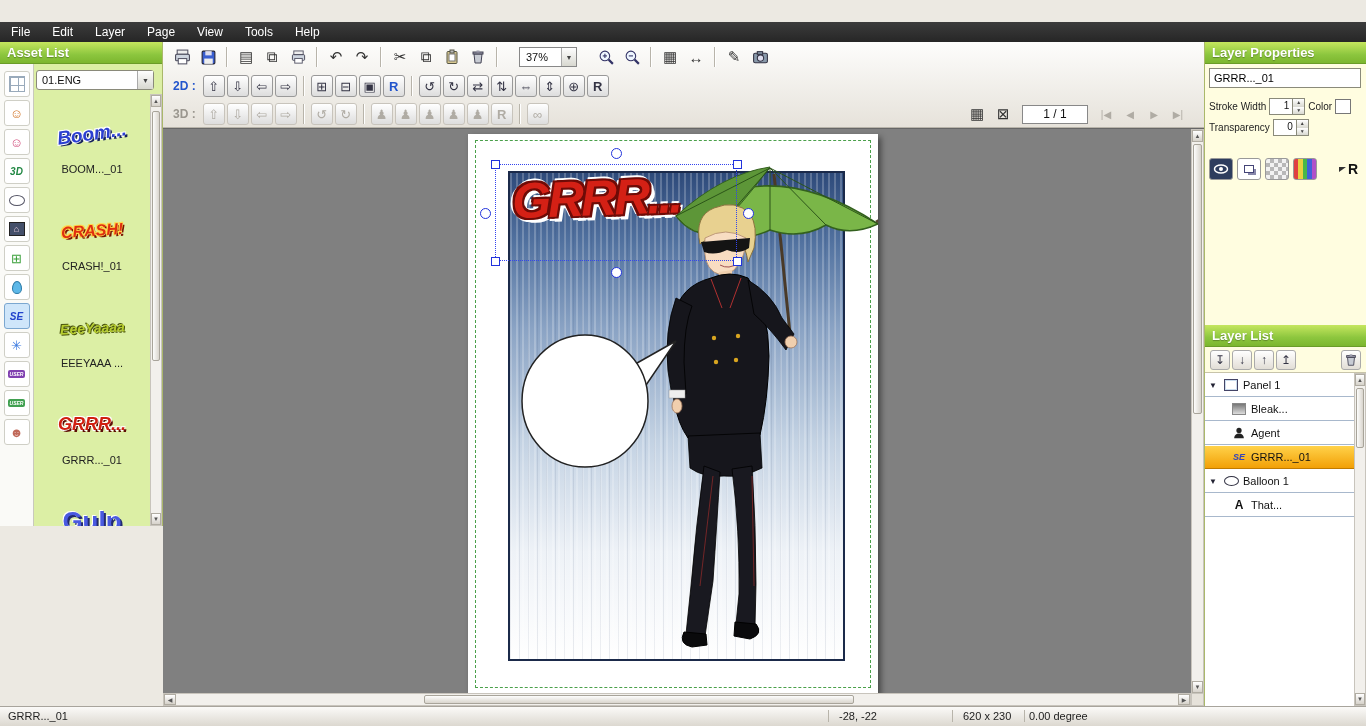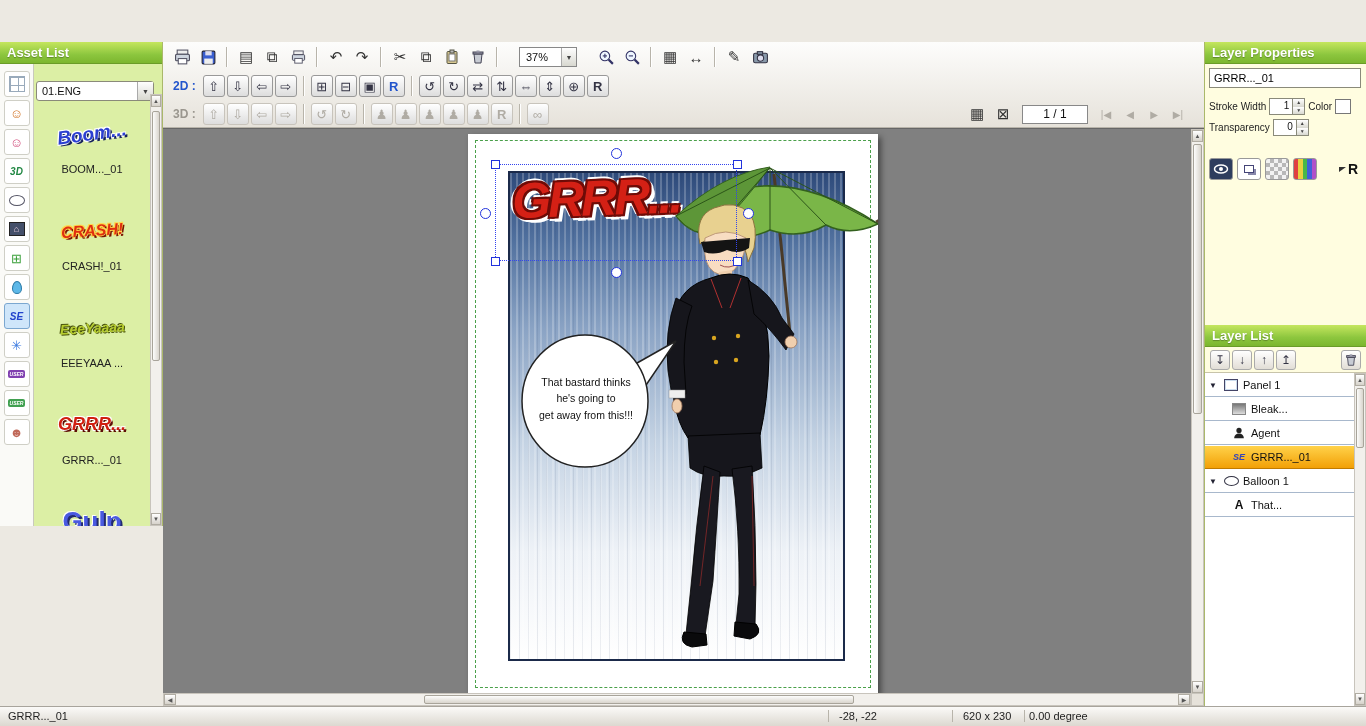--- a/index.html
+++ b/index.html
@@ -27,21 +27,21 @@
 .leftbody{position:absolute;left:0;top:22px;right:0;bottom:0;display:flex}
 .catstrip{width:34px;background:#fafaf7;border-right:1px solid #c9c9bd;padding-top:4px;overflow:hidden}
 .cat{width:26px;height:26px;margin:3px auto;border:1px solid #cfcfc6;border-radius:3px;background:#fff;display:flex;align-items:center;justify-content:center;font-size:13px;overflow:hidden;cursor:pointer}
 .cat.active{background:#cfe6fa;border-color:#7ba7d0}
 .cat .mini{font-size:7px;font-weight:bold;font-style:italic}
 .gridglyph{width:16px;height:16px;background:
  linear-gradient(#9ab 1px,transparent 1px),linear-gradient(90deg,#9ab 1px,transparent 1px),#fff;background-size:8px 8px;border:1px solid #9ab}
 .droplet{width:10px;height:13px;background:#5db8e8;border-radius:50% 50% 50% 50%/60% 60% 40% 40%;border:1px solid #2a7aa8}
 .bubbleglyph{width:16px;height:11px;background:#fff;border:1.5px solid #556;border-radius:50%}
 .bldg{width:16px;height:14px;background:#44506a;border:1px solid #222;color:#fde;font-size:9px;display:flex;align-items:center;justify-content:center}
-.assetarea{flex:1;position:relative;padding-top:15px}
+.assetarea{flex:1;position:relative;padding-top:4px}
 .combo{display:flex;align-items:center;width:118px;height:20px;margin:2px 2px 6px 2px;background:#fff;border:1px solid #8a8a7a;border-radius:3px}
 .combo .cval{flex:1;padding:0 5px;font-size:11px}
 .combo .cbtn{width:16px;height:100%;border-left:1px solid #aaa;background:linear-gradient(#fefefe,#d8d8d0);font-size:7px;color:#444;display:flex;align-items:center;justify-content:center}
 .assetlist{position:absolute;left:0;top:30px;right:12px;bottom:0;overflow:hidden}
 .aitem{height:97px;display:flex;flex-direction:column;align-items:center;justify-content:center;cursor:pointer}
 .aprev{height:58px;display:flex;align-items:center;justify-content:center}
 .albl{font-size:11px;color:#222;height:18px}
 .fx{font-weight:bold;font-style:italic;white-space:nowrap}
 .fx-boom{font-size:19px;color:#2b3fd0;transform:rotate(-8deg);text-shadow:-1px -1px 0 #fff,1px -1px 0 #fff,-1px 1px 0 #fff,2px 2px 0 #15205e}
 .fx-crash{font-size:16px;color:#e03010;transform:rotate(-4deg);text-shadow:-1px -1px 0 #ffd84a,1px -1px 0 #ffd84a,-1px 1px 0 #ffd84a,2px 2px 0 #7a1500}
@@ -139,20 +139,29 @@
 .st-size{left:952px;border-left:1px solid #b8b4aa;padding-left:10px}
 .st-rot{left:1024px;border-left:1px solid #b8b4aa;padding-left:4px}
 svg{display:block}
 </style>
 </head>
 <body>
 
 <div class="window">
 
 
+  <div class="menubar">
+    <span class="mitem">File</span>
+    <span class="mitem">Edit</span>
+    <span class="mitem">Layer</span>
+    <span class="mitem">Page</span>
+    <span class="mitem">View</span>
+    <span class="mitem">Tools</span>
+    <span class="mitem">Help</span>
+  </div>
 
   <div class="leftpanel">
     <div class="phead">Asset List</div>
     <div class="leftbody">
       <div class="catstrip">
         <div class="cat">
             <div class="gridglyph"></div>
           </div>
         <div class="cat">
             <span style="color:#d07020">☺</span>
@@ -506,25 +515,20 @@
             <path d="M176,466 Q170,478 184,481 L199,479 L198,468 Z" fill="#0a0a0c" stroke="#000"></path>
             <path d="M227,456 L248,458 Q256,468 242,473 L226,470 Z" fill="#0a0a0c" stroke="#000"></path>
             <circle cx="283" cy="176" r="6" fill="#f0cfae" stroke="#a0765a" stroke-width="0.8"></circle>
           </g>
         </svg>
 
         <svg class="balloonsvg" width="180" height="145" viewBox="0 0 180 145">
           <polygon points="112,38 158,12 124,62" fill="#fff" stroke="#222" stroke-width="1.5"></polygon>
           <ellipse cx="67" cy="72" rx="63" ry="66" fill="#fff" stroke="#222" stroke-width="1.5"></ellipse>
         </svg>
-        <div class="btext">
-          <div>That bastard thinks</div>
-          <div>he's going to</div>
-          <div>get away from this!!!</div>
-        </div>
 
         <div class="selrect"></div>
         <div class="hsq" style="left:23px;top:26px"></div>
         <div class="hsq" style="left:265px;top:26px"></div>
         <div class="hsq" style="left:23px;top:123px"></div>
         <div class="hsq" style="left:265px;top:123px"></div>
         <div class="hcr" style="left:12px;top:74px"></div>
         <div class="hcr" style="left:275px;top:74px"></div>
         <div class="hcr" style="left:143px;top:14px"></div>
         <div class="hcr" style="left:143px;top:133px"></div>

